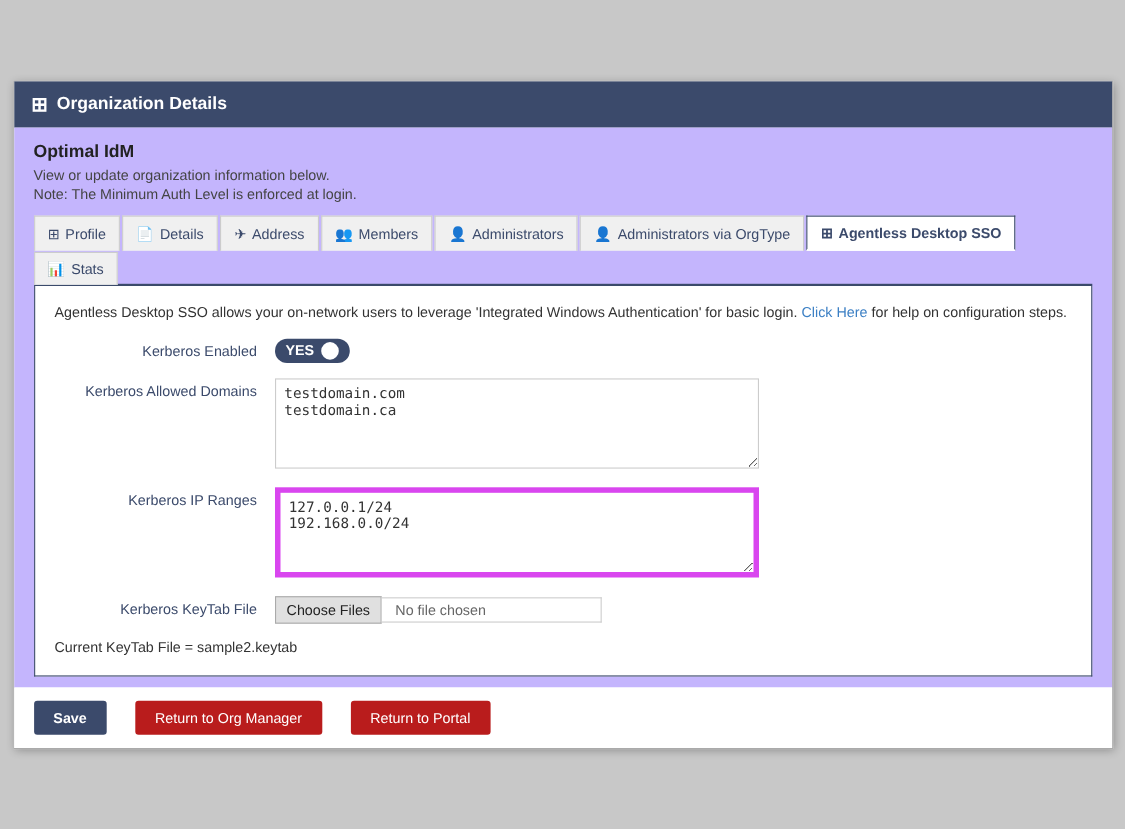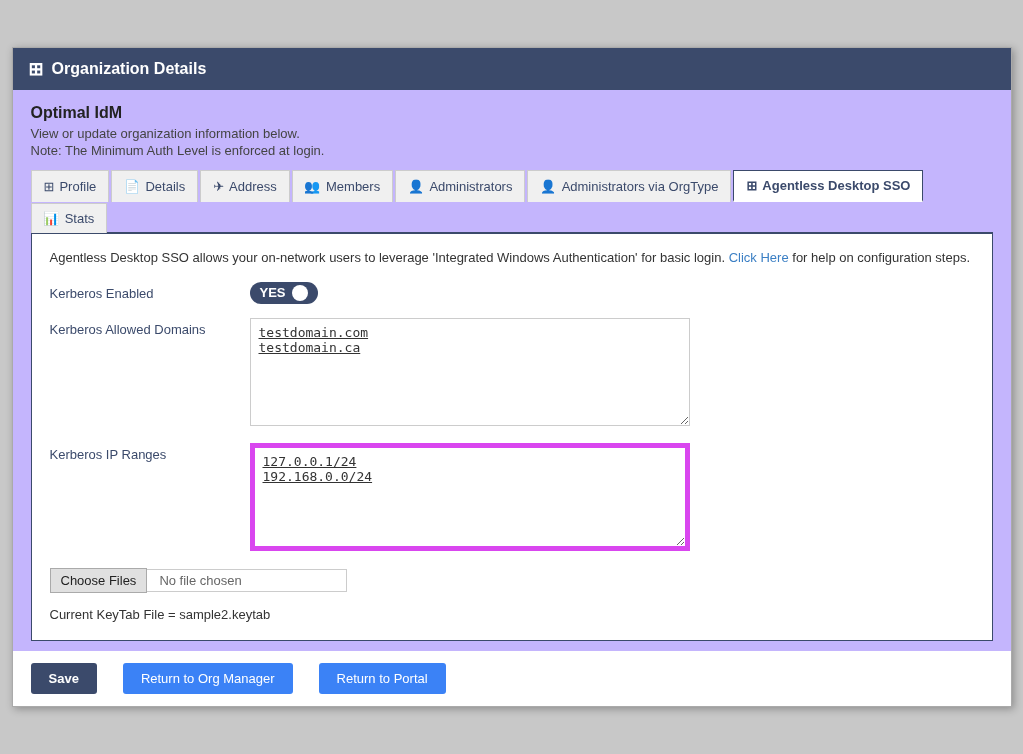--- a/index.html
+++ b/index.html
@@ -102,21 +102,21 @@
     }
     
     .form-row {
       display: flex;
       align-items: flex-start;
       margin-bottom: 14px;
     }
     .form-label {
       width: 200px;
       min-width: 200px;
-      text-align: left;
+      text-align: right;
       padding-right: 16px;
       color: #3b4a6b;
       font-size: 13px;
       padding-top: 4px;
       font-weight: normal;
     }
     .form-control-area {
       flex: 1;
     }
     
@@ -138,28 +138,27 @@
       width: 16px;
       height: 16px;
       background: #fff;
       border-radius: 50%;
       display: inline-block;
     }
     
     .form-textarea {
       width: 100%;
       max-width: 440px;
-      height: 108px;
+      height: 82px;
       border: 1px solid #ccc;
       padding: 6px 8px;
       font-size: 13px;
       resize: vertical;
       color: #333;
       outline: none;
-      text-decoration: underline;
     }
     .textarea-ip {
       border: 5px solid #d946ef;
     }
     
     .file-input-wrapper {
       display: flex;
       align-items: center;
       gap: 0;
     }
@@ -209,21 +208,21 @@
       font-weight: bold;
       border: none;
       cursor: pointer;
       border-radius: 3px;
       color: #fff;
     }
     .btn-save {
       background: #3b4a6b;
     }
     .btn-secondary {
-      background: #3b82f6;
+      background: #b91c1c;
       font-weight: normal;
     }
   </style>
 </head>
 <body>
 
 <div class="window">
 
   <div class="title-bar">
     <span class="title-icon">⊞</span>
@@ -297,20 +296,21 @@
 
       <div class="form-row">
         <div class="form-label">Kerberos IP Ranges</div>
         <div class="form-control-area">
           <textarea class="form-textarea textarea-ip" style="">127.0.0.1/24
 192.168.0.0/24</textarea>
         </div>
       </div>
 
       <div class="form-row">
+        <div class="form-label">Kerberos KeyTab File</div>
         <div class="form-control-area">
           <div class="file-input-wrapper">
             <button class="file-btn">Choose Files</button>
             <span class="file-no-chosen">No file chosen</span>
           </div>
         </div>
       </div>
 
       <div class="current-file">Current KeyTab File = sample2.keytab</div>
 

